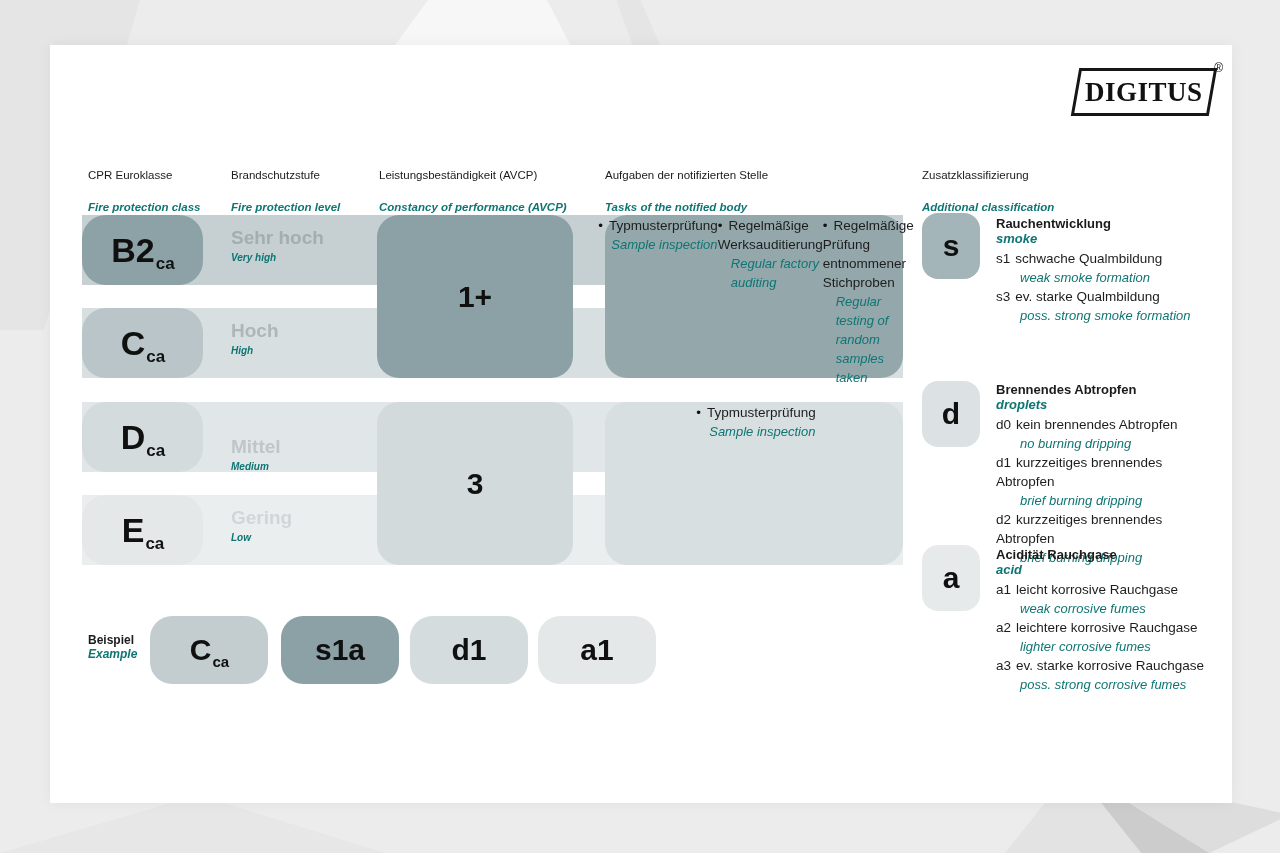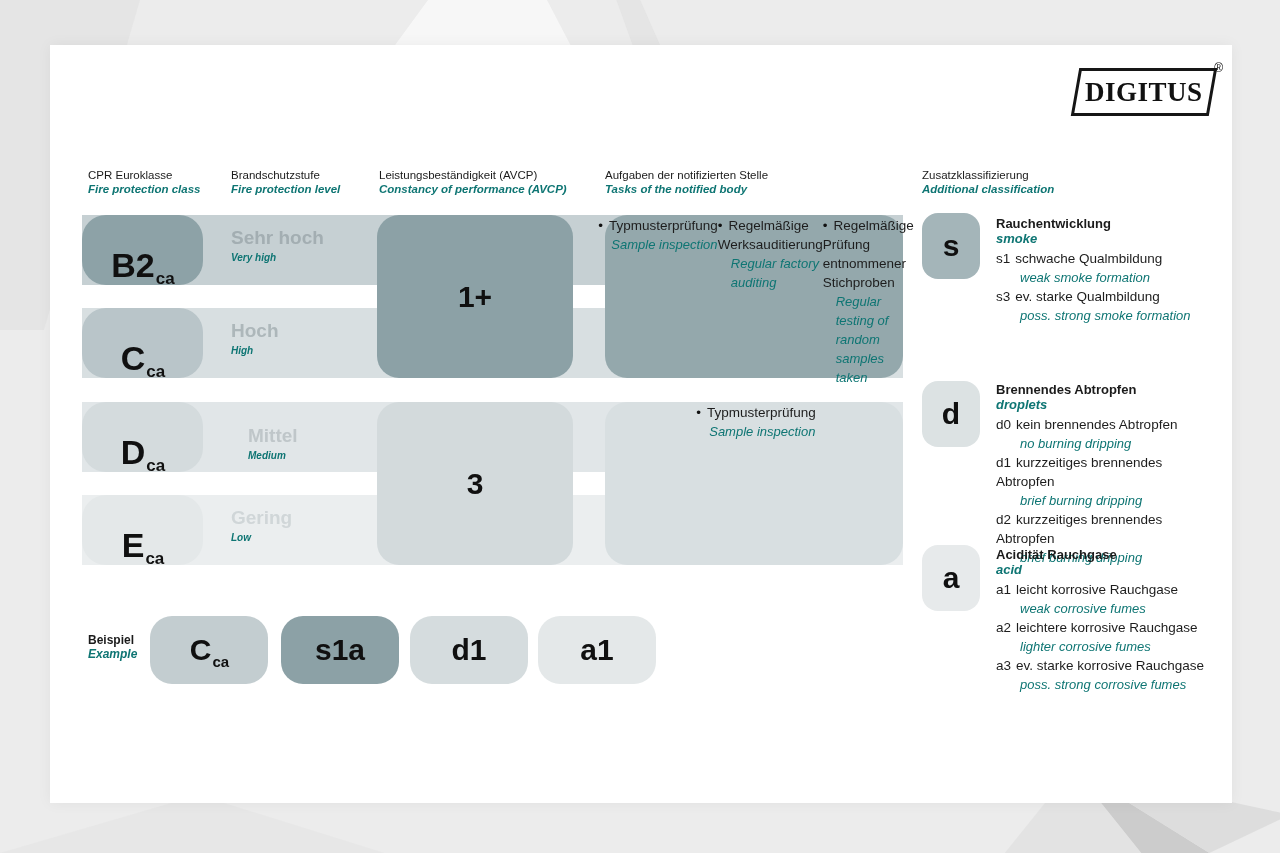--- a/index.html
+++ b/index.html
@@ -34,39 +34,39 @@
   .logo-box{position:absolute;left:0;top:0;width:132px;height:42px;
             border:3px solid #161616;transform:skewX(-10deg);
             display:flex;align-items:center;justify-content:center;background:#fff;}
   .logo-text{transform:skewX(10deg);font-family:"Liberation Serif", serif;
              font-weight:bold;font-size:27px;letter-spacing:.5px;color:#111;}
   .logo-reg{position:absolute;right:-8px;top:-7px;font-size:12px;color:#111;}
 
   
   .colhead{position:absolute;top:123px;line-height:14px;}
   .colhead .de{font-size:11.5px;font-weight:normal;color:var(--ink);}
-  .colhead .en{font-size:11.5px;font-weight:bold;font-style:italic;color:var(--teal);}
+  .colhead .en{font-size:11.5px;font-weight:bold;font-style:italic;color:var(--teal);margin-top:18px;}
   .ch0{left:38px;} .ch1{left:181px;} .ch2{left:329px;} .ch3{left:555px;} .ch4{left:872px;}
 
   
   .band{position:absolute;left:32px;width:821px;height:70px;}
   .band-0{top:170px;background:var(--row1_band,#c6d0d3);}
   .band-1{top:263px;background:var(--row2_band,#d8dfe1);}
   .band-2{top:357px;background:var(--row3_band,#e1e6e8);}
   .band-3{top:450px;background:var(--row4_band,#ebeeef);}
   .classbox{position:absolute;left:32px;width:121px;height:70px;border-radius:24px;
-            display:flex;align-items:flex-end;justify-content:center;}
+            display:flex;align-items:center;justify-content:center;}
   .cb-0{top:170px;background:var(--row1_box,#8da2a7);}
   .cb-1{top:263px;background:var(--row2_box,#b9c5c9);}
   .cb-2{top:357px;background:var(--row3_box,#d4dbdd);}
   .cb-3{top:450px;background:var(--row4_box,#e4e8e9);}
   .ccode{font-size:34px;font-weight:bold;color:#101010;}
   .csub{font-size:17px;font-weight:bold;position:relative;top:7px;left:1px;}
   .level{position:absolute;left:181px;}
-  .lv-0{top:182px;} .lv-1{top:275px;} .lv-2{top:380px;margin-left:17px;} .lv-3{top:462px;}
+  .lv-0{top:182px;} .lv-1{top:275px;} .lv-2{top:391px;} .lv-3{top:462px;}
   .level .de{font-size:19px;font-weight:bold;line-height:22px;}
   .lv-0 .de{color:var(--row1_level,#a3aeb2);} .lv-1 .de{color:var(--row2_level,#adb7ba);}
   .lv-2 .de{color:var(--row3_level,#bfc6c9);} .lv-3 .de{color:var(--row4_level,#d0d6d8);}
   .level .en{font-size:10px;font-weight:bold;font-style:italic;color:var(--teal);line-height:17px;}
 
   
   .avcp{position:absolute;left:327px;width:196px;height:163px;border-radius:22px;
         display:flex;align-items:center;justify-content:center;
         font-size:30px;font-weight:bold;color:#101010;}
   .avcp-0{top:170px;background:var(--avcp1,#8ca1a6);}

